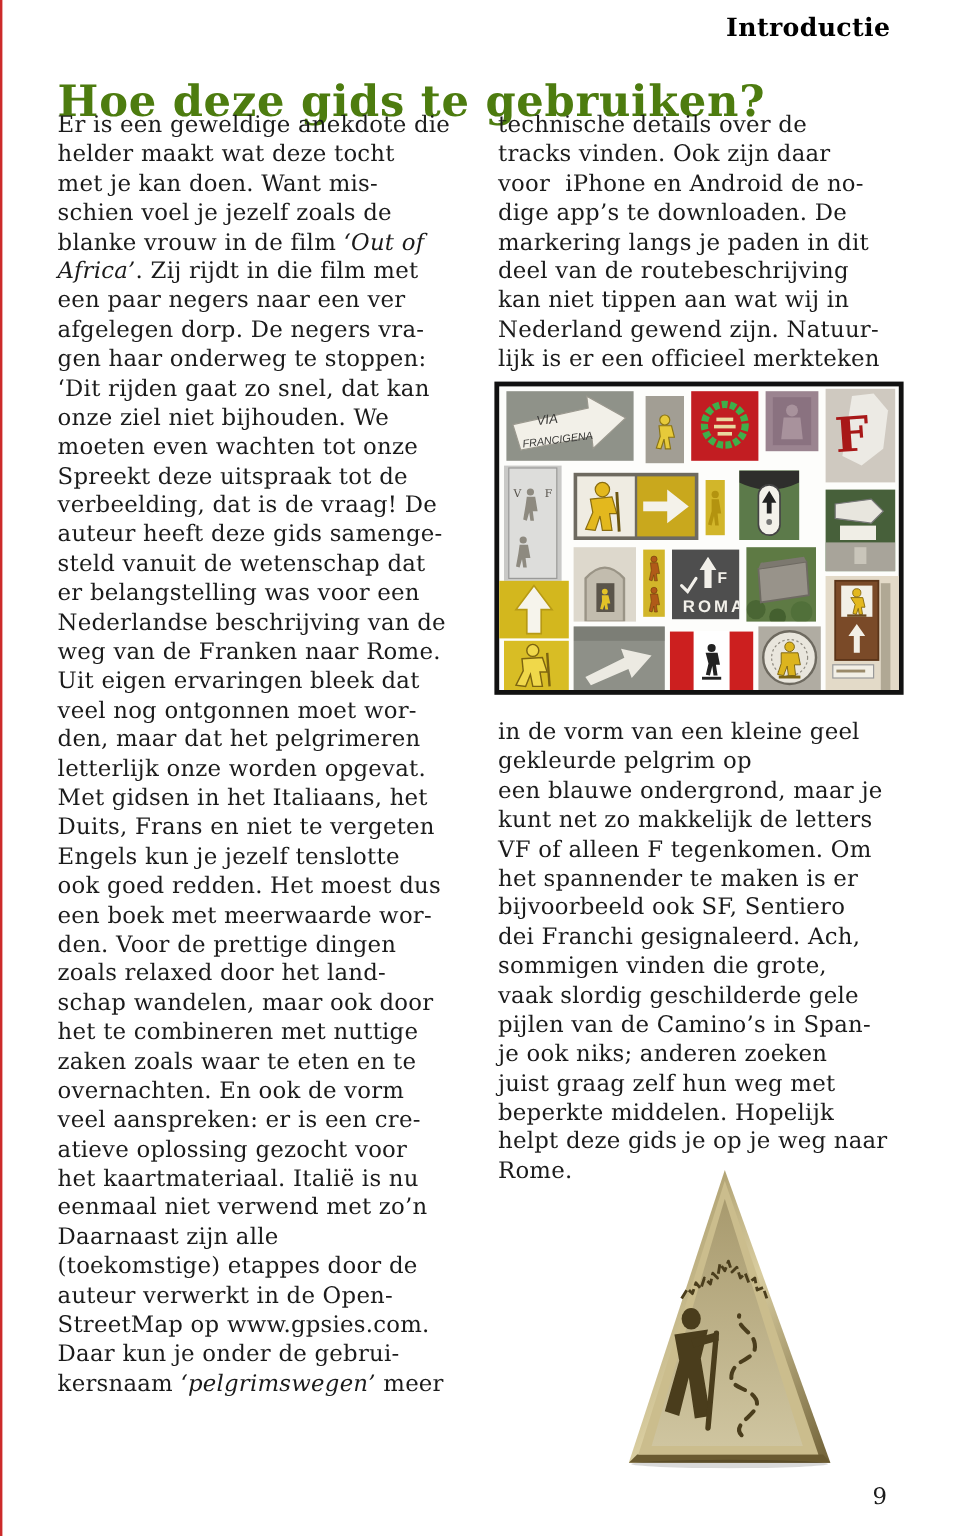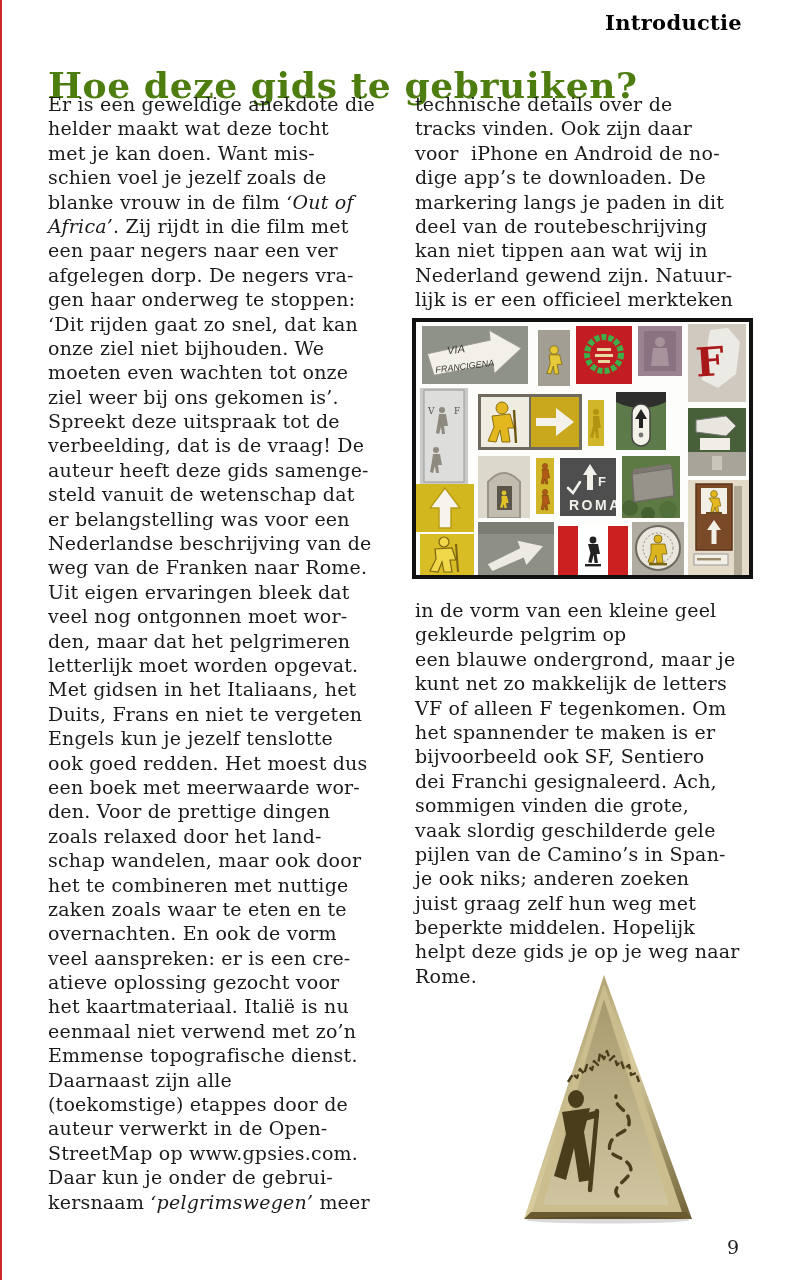--- a/index.html
+++ b/index.html
@@ -50,48 +50,46 @@
     <div class="line">met je kan doen. Want mis-</div>
     <div class="line">schien voel je jezelf zoals de</div>
     <div class="line"><span>blanke vrouw in de film </span><span style="font-style: italic; margin-top: 26px;">‘Out of</span></div>
     <div class="line"><span style="font-style: italic;">Africa’</span><span>. Zij rijdt in die film met</span></div>
     <div class="line">een paar negers naar een ver</div>
     <div class="line">afgelegen dorp. De negers vra-</div>
     <div class="line">gen haar onderweg te stoppen:</div>
     <div class="line">‘Dit rijden gaat zo snel, dat kan</div>
     <div class="line">onze ziel niet bijhouden. We</div>
     <div class="line">moeten even wachten tot onze</div>
-    <div class="line">ziel weer bij ons gekomen is’.</div>
     <div class="line">Spreekt deze uitspraak tot de</div>
     <div class="line">verbeelding, dat is de vraag! De</div>
     <div class="line">auteur heeft deze gids samenge-</div>
     <div class="line">steld vanuit de wetenschap dat</div>
     <div class="line">er belangstelling was voor een</div>
     <div class="line">Nederlandse beschrijving van de</div>
     <div class="line">weg van de Franken naar Rome.</div>
     <div class="line">Uit eigen ervaringen bleek dat</div>
     <div class="line">veel nog ontgonnen moet wor-</div>
     <div class="line">den, maar dat het pelgrimeren</div>
-    <div class="line">letterlijk moet worden opgevat.</div>
+    <div class="line">letterlijk onze worden opgevat.</div>
     <div class="line">Met gidsen in het Italiaans, het</div>
     <div class="line">Duits, Frans en niet te vergeten</div>
     <div class="line">Engels kun je jezelf tenslotte</div>
     <div class="line">ook goed redden. Het moest dus</div>
     <div class="line">een boek met meerwaarde wor-</div>
     <div class="line">den. Voor de prettige dingen</div>
     <div class="line">zoals relaxed door het land-</div>
     <div class="line">schap wandelen, maar ook door</div>
     <div class="line">het te combineren met nuttige</div>
     <div class="line">zaken zoals waar te eten en te</div>
     <div class="line">overnachten. En ook de vorm</div>
     <div class="line">veel aanspreken: er is een cre-</div>
     <div class="line">atieve oplossing gezocht voor</div>
     <div class="line">het kaartmateriaal. Italië is nu</div>
     <div class="line">eenmaal niet verwend met zo’n</div>
-    <div class="line">Emmense topografische dienst.</div>
     <div class="line">Daarnaast zijn alle</div>
     <div class="line">(toekomstige) etappes door de</div>
     <div class="line">auteur verwerkt in de Open-</div>
     <div class="line">StreetMap op www.gpsies.com.</div>
     <div class="line">Daar kun je onder de gebrui-</div>
     <div class="line"><span>kersnaam </span><span style="font-style: italic;">‘pelgrimswegen’</span><span> meer</span></div>
   </div>
 <div class="col col-right-top">
     <div class="line">technische details over de</div>
     <div class="line">tracks vinden. Ook zijn daar</div>

